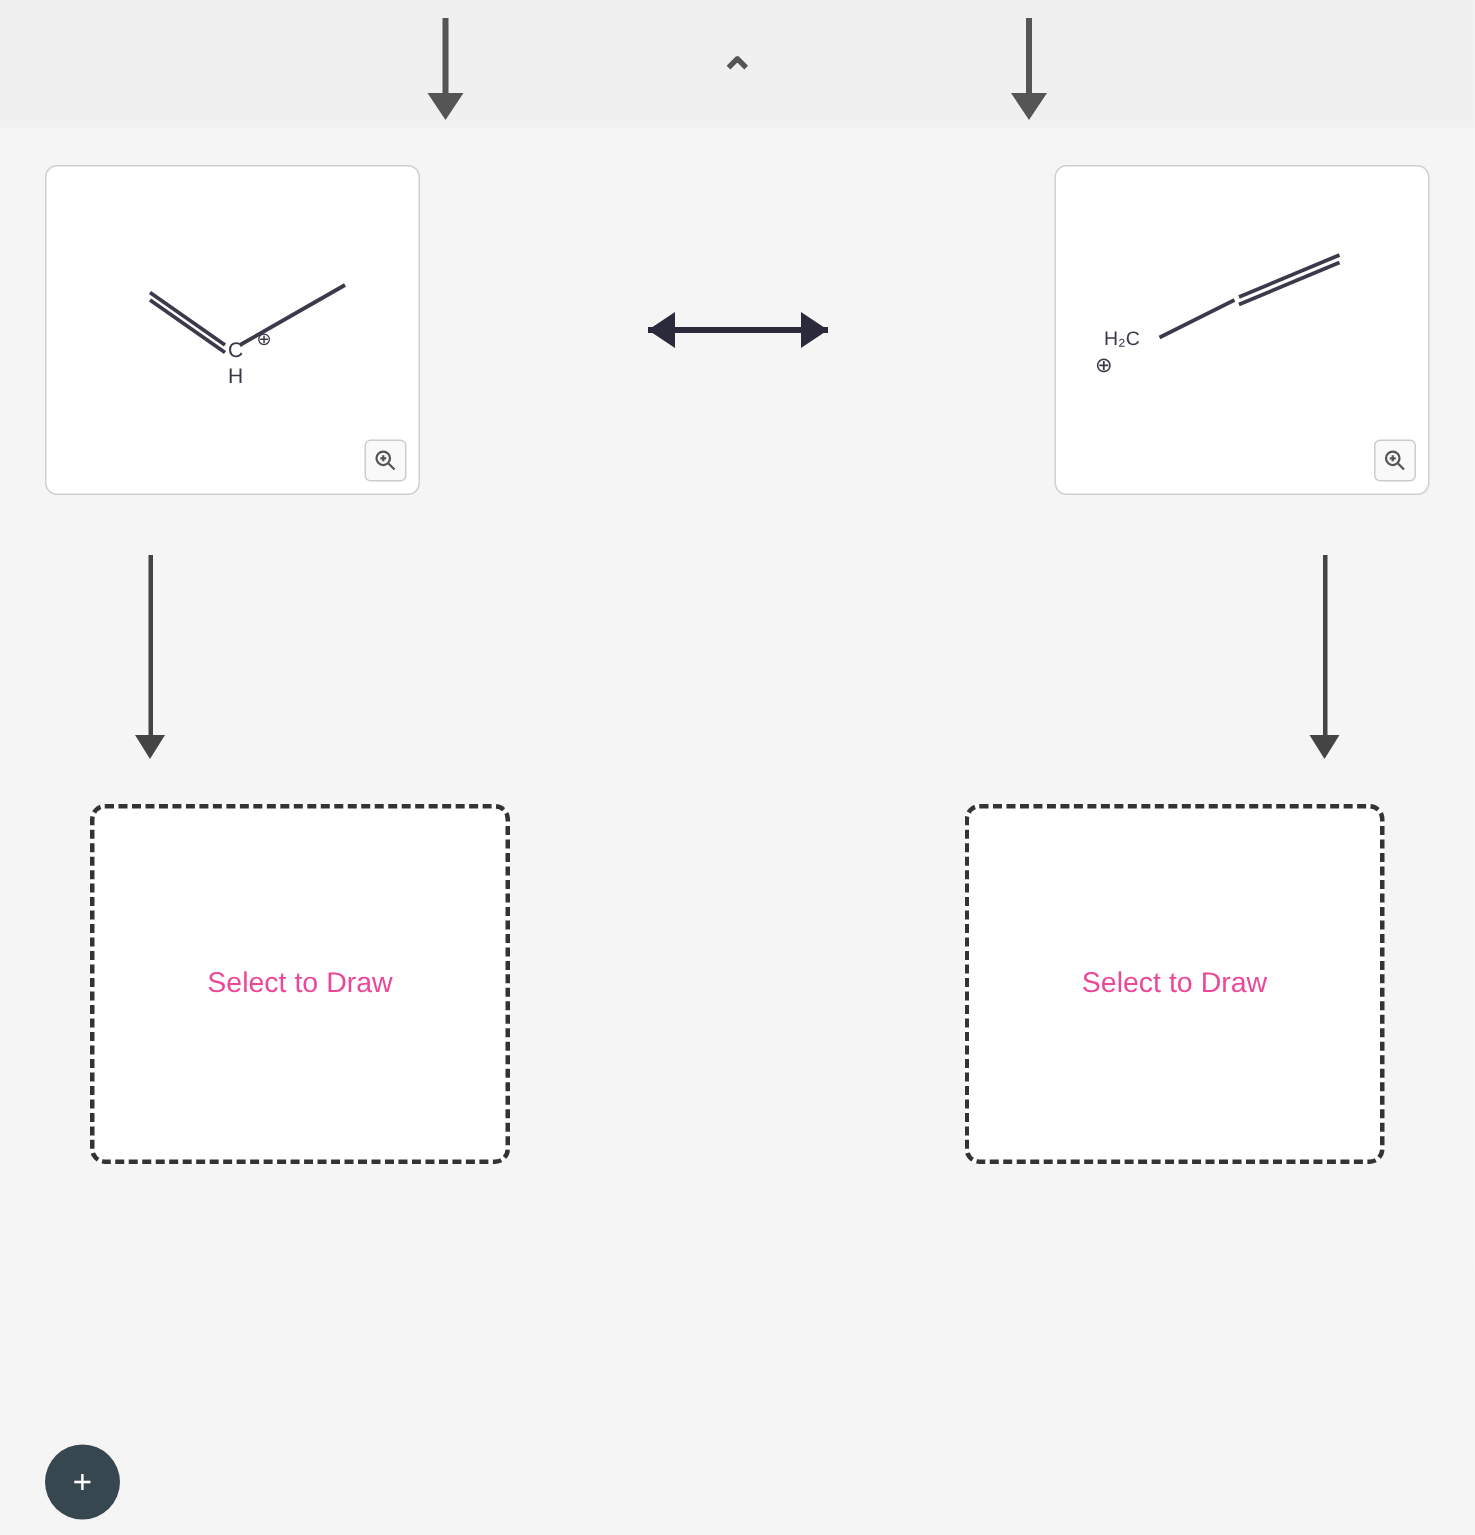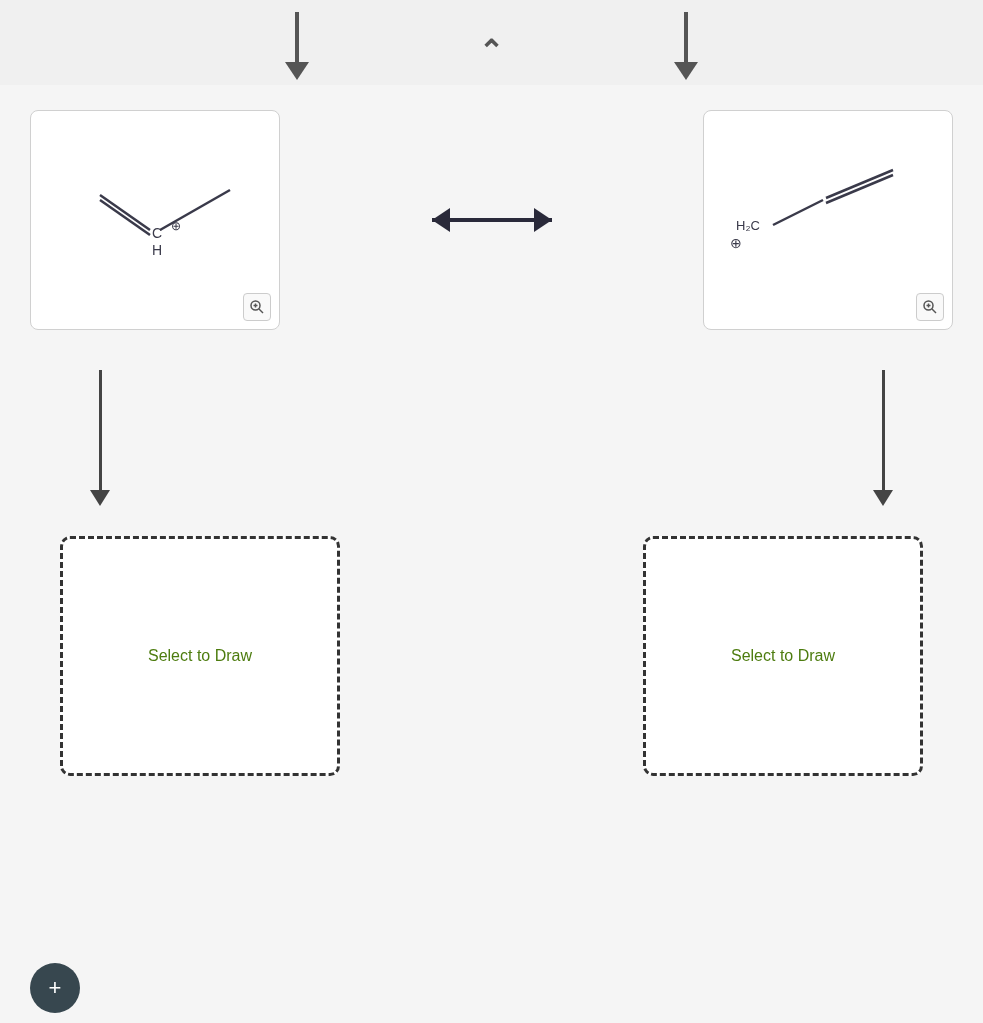--- a/index.html
+++ b/index.html
@@ -140,22 +140,22 @@
       border: 3px dashed #333;
       border-radius: 10px;
       display: flex;
       align-items: center;
       justify-content: center;
       cursor: pointer;
       background: #ffffff;
     }
 
     .draw-box-label {
-      font-size: 16px;
-      color: #4d7c0f;
+      font-size: 19px;
+      color: #ec4899;
     }
 
     
     .fab-button {
       position: absolute;
       bottom: 10px;
       left: 30px;
       width: 50px;
       height: 50px;
       background: #37474f;

